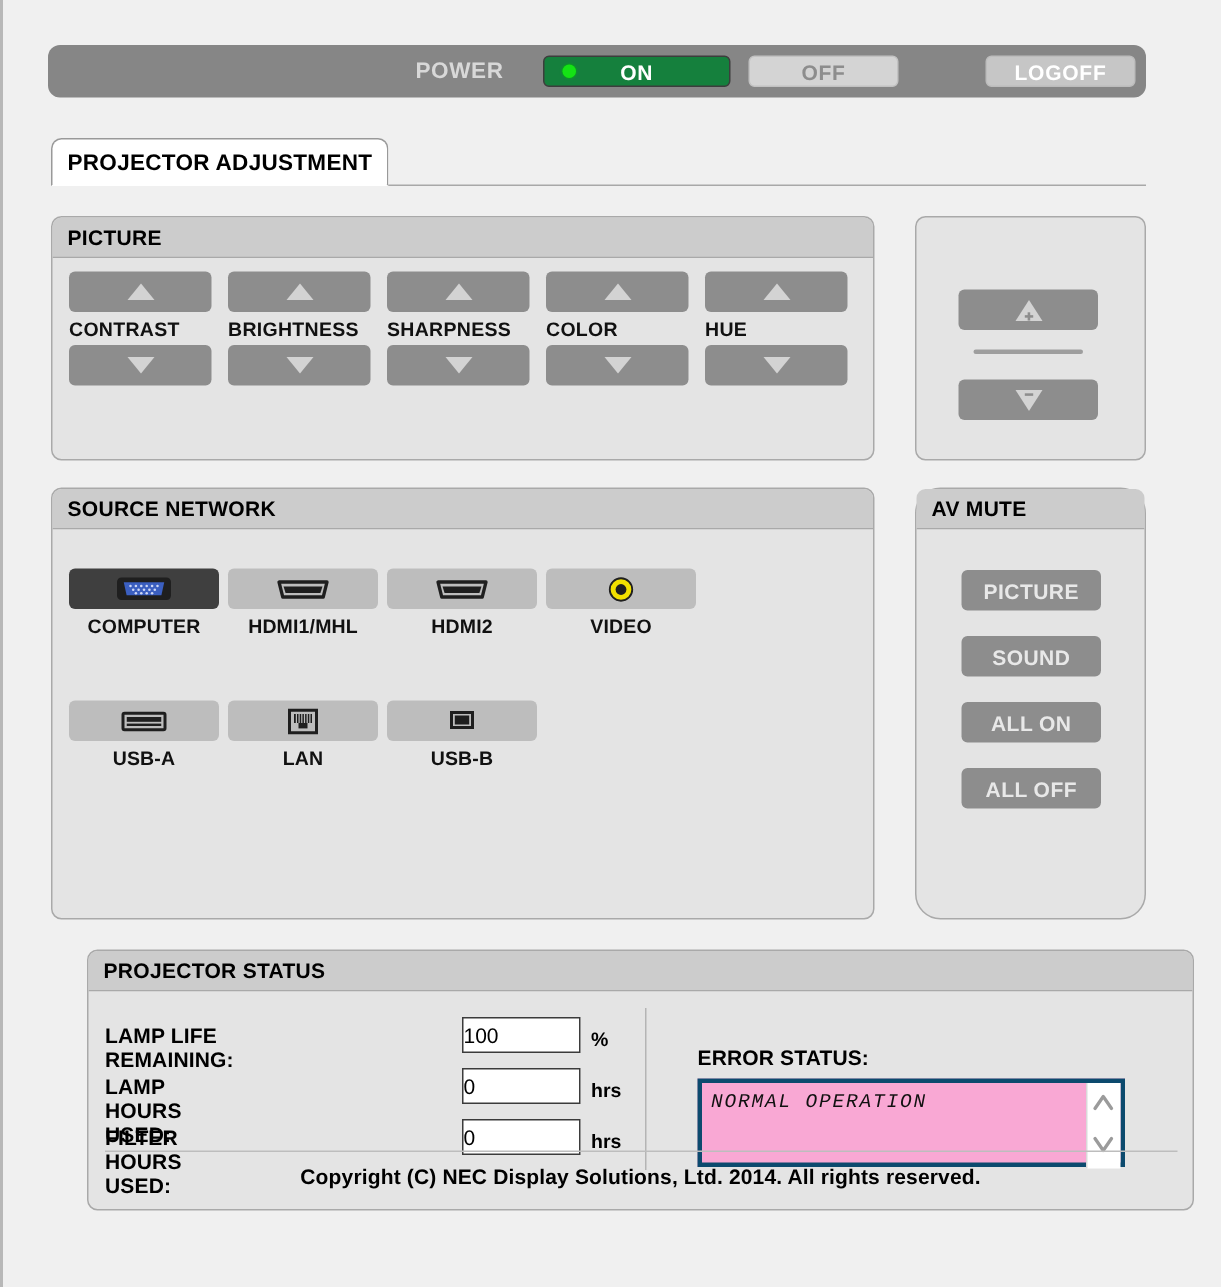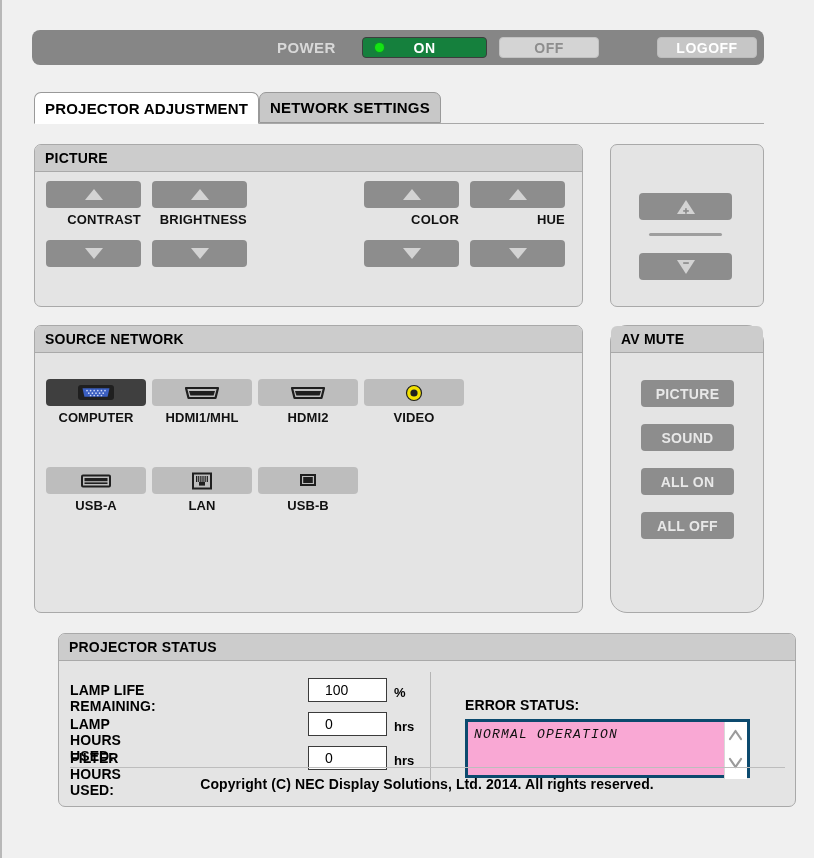--- a/index.html
+++ b/index.html
@@ -175,25 +175,25 @@
     border-right: 9px solid transparent;
     border-bottom: 11px solid #d3d3d3;
   }
   .tri-dn {
     width: 0; height: 0;
     border-left: 9px solid transparent;
     border-right: 9px solid transparent;
     border-top: 11px solid #d3d3d3;
   }
   .adj-label {
-    text-align: right;
+    text-align: left;
     font-size: 13px;
     font-weight: bold;
     color: #111;
-    padding: 4px 0 13px;
+    padding: 4px 0 3px;
     letter-spacing: 0.2px;
   }
 
   
   .vol-btn {
     position: absolute;
     left: 28px;
     width: 93px;
     height: 27px;
     background: #8d8d8d;
@@ -271,21 +271,21 @@
     left: 238px;
     top: 0;
     width: 79px;
     height: 24px;
     background: #ffffff;
     border: 1px solid #3b3b3b;
     box-sizing: border-box;
     font-family: "Liberation Sans", sans-serif;
     font-size: 14px;
     color: #000;
-    padding: 0 16px;
+    padding: 0 0;
     line-height: 22px;
   }
   .st-unit {
     position: absolute;
     left: 324px;
     top: 7px;
     font-size: 13px;
     font-weight: bold;
     color: #000;
   }
@@ -380,23 +380,20 @@
   <div class="pw-btn pw-logoff">
     <span>LOGOFF</span>
   </div>
 </div>
 
 <div class="tabs">
   <div class="tab-underline"></div>
   <div class="tab tab-active">
     <span>PROJECTOR ADJUSTMENT</span>
   </div>
-  <div class="tab tab-inactive">
-    <span>NETWORK SETTINGS</span>
-  </div>
 </div>
 
 <div class="panel" id="picture-panel">
   <div class="panel-head">
     <span>PICTURE</span>
   </div>
 
   <div class="pic-group" style="left:11px">
     <div class="adj-btn">
       <span class="tri-up"></span>
@@ -410,20 +407,29 @@
   <div class="pic-group" style="left:117px">
     <div class="adj-btn">
       <span class="tri-up"></span>
     </div>
     <div class="adj-label">BRIGHTNESS</div>
     <div class="adj-btn">
       <span class="tri-dn"></span>
     </div>
   </div>
 
+  <div class="pic-group" style="left:223px">
+    <div class="adj-btn">
+      <span class="tri-up"></span>
+    </div>
+    <div class="adj-label">SHARPNESS</div>
+    <div class="adj-btn">
+      <span class="tri-dn"></span>
+    </div>
+  </div>
 
   <div class="pic-group" style="left:329px">
     <div class="adj-btn">
       <span class="tri-up"></span>
     </div>
     <div class="adj-label">COLOR</div>
     <div class="adj-btn">
       <span class="tri-dn"></span>
     </div>
   </div>

